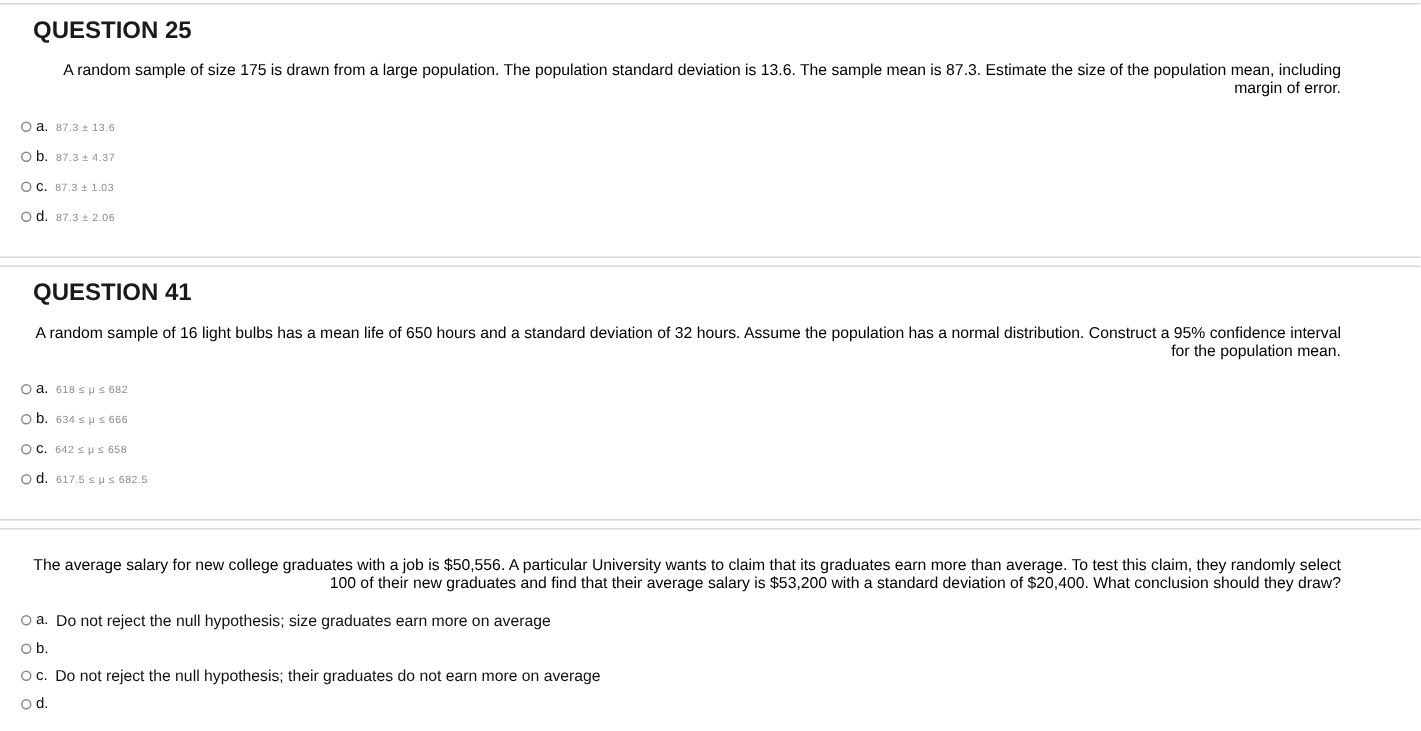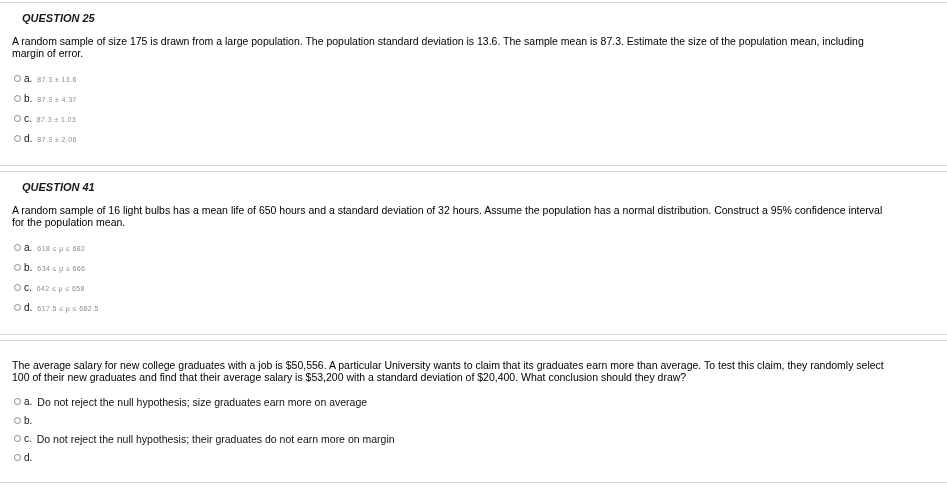--- a/index.html
+++ b/index.html
@@ -15,32 +15,32 @@
     box-sizing: border-box;
   }
   .question {
     border-top: 1px solid #d8d8d8;
     border-bottom: 1px solid #d8d8d8;
     margin-bottom: 5px;
     padding: 7px 0 16px 0;
     background: #ffffff;
   }
   .q-header {
-    font-size: 11px;
+    font-size: 16px;
     font-weight: bold;
     color: #1a1a1a;
     margin: 2px 0 0 22px;
-    font-style: italic;
   }
   .q-text {
     font-size: 10.5px;
     color: #000000;
     margin: 11px 12px 0 12px;
     max-width: 882px;
     line-height: 1.18;
+    text-align: right;
   }
   .options { margin-top: 9px; }
   .option {
     display: flex;
     align-items: center;
     margin-left: 14px;
     cursor: pointer;
   }
   .q-loose .option { padding: 4.5px 0; }
   .q-mid   .option { padding: 3.5px 0; }
@@ -138,21 +138,21 @@
         <span class="letter">a.</span>
         <span class="opt-plain">Do not reject the null hypothesis; size graduates earn more on average</span>
       </div>
       <div class="option">
         <span class="radio"></span>
         <span class="letter">b.</span>
       </div>
       <div class="option">
         <span class="radio"></span>
         <span class="letter">c.</span>
-        <span class="opt-plain">Do not reject the null hypothesis; their graduates do not earn more on margin</span>
+        <span class="opt-plain">Do not reject the null hypothesis; their graduates do not earn more on average</span>
       </div>
       <div class="option">
         <span class="radio"></span>
         <span class="letter">d.</span>
       </div>
     </div>
   </section>
 
 </div>
 

